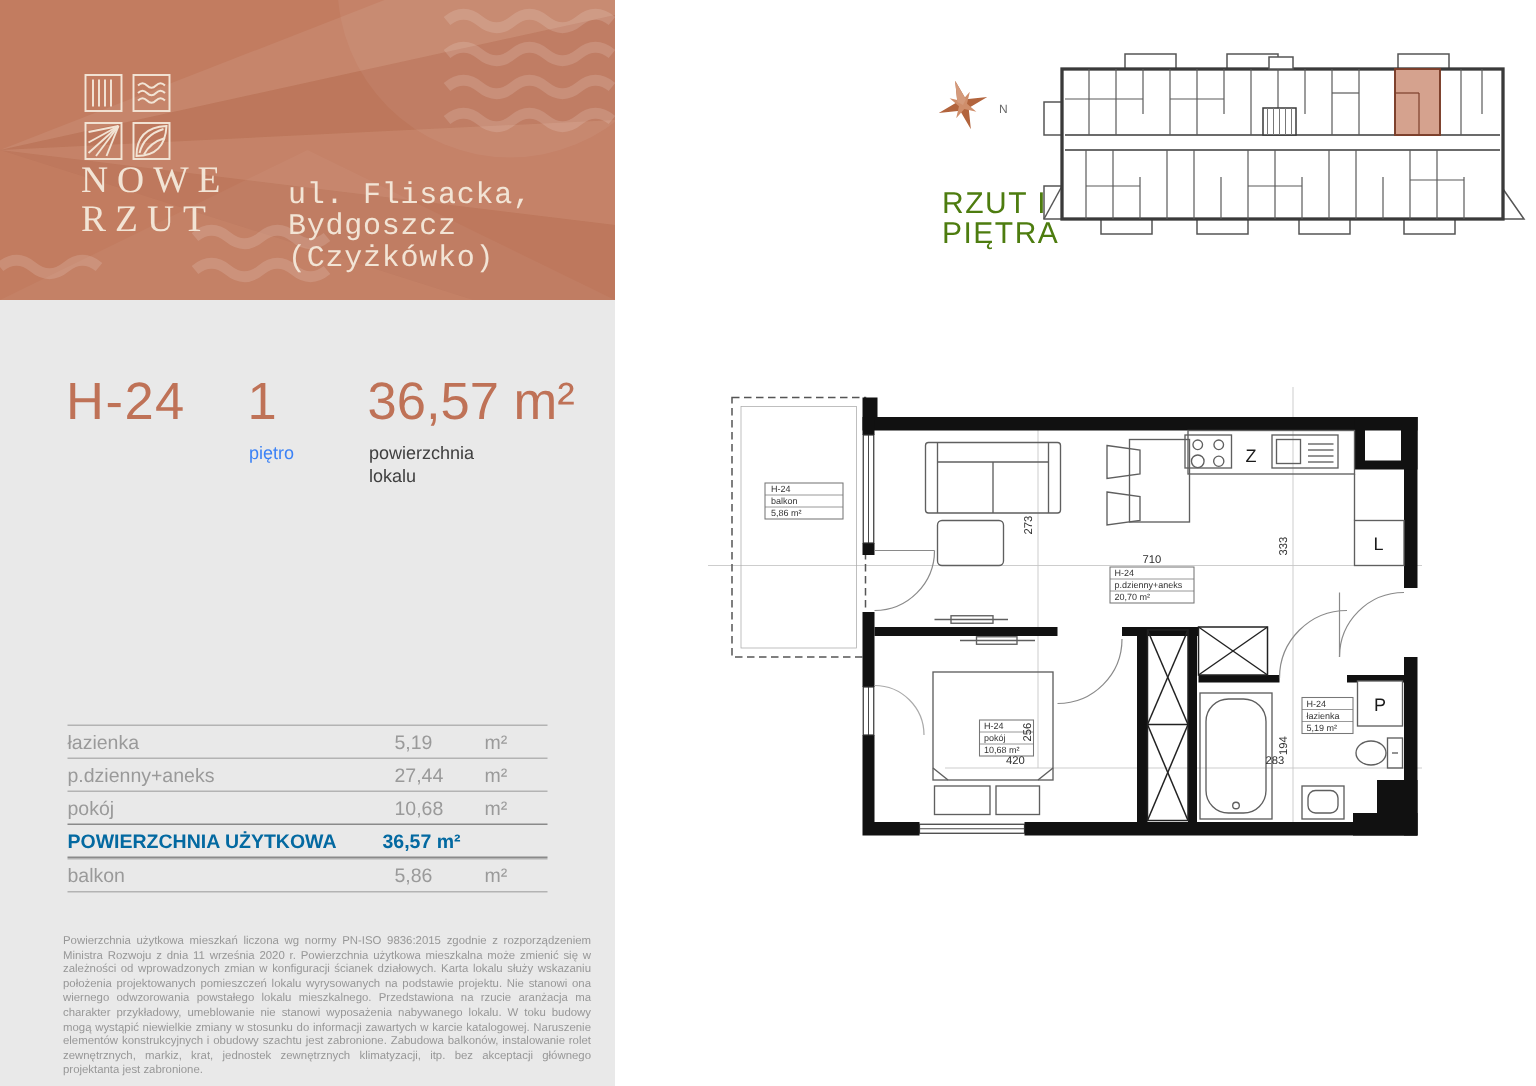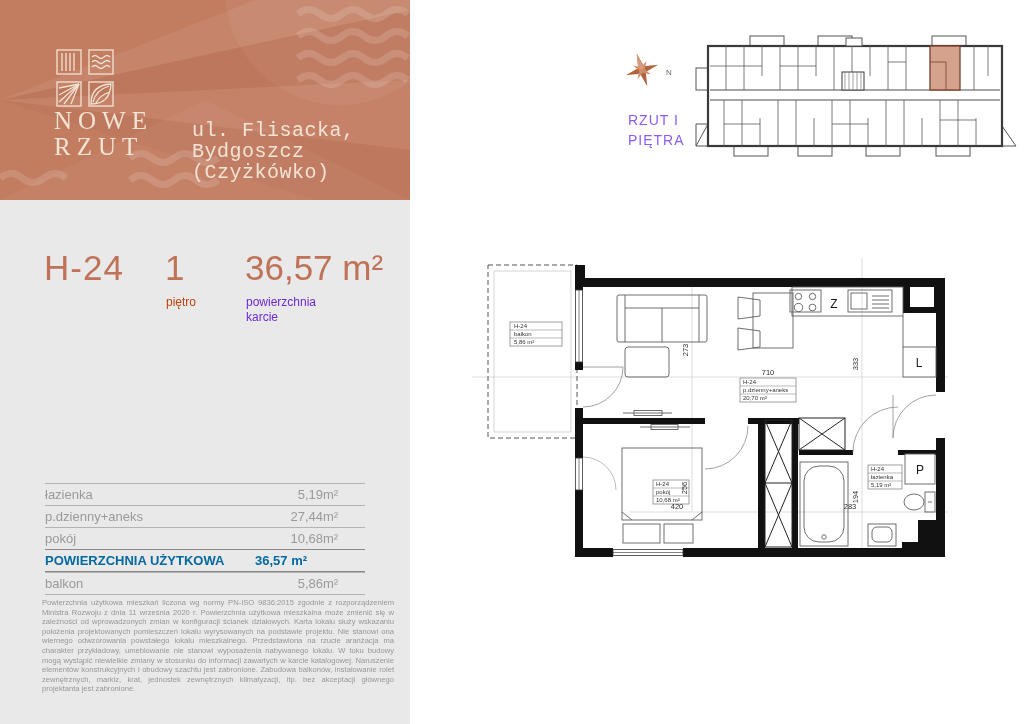--- a/index.html
+++ b/index.html
@@ -10,37 +10,37 @@
   
   .header{position:absolute;left:0;top:0;width:410px;height:200px;background:#7f1d1d;overflow:hidden;}
   .header svg{position:absolute;left:0;top:0;}
   .brand{position:absolute;left:54px;top:108px;color:#f2e4d5;
          font-family:"Liberation Serif","DejaVu Serif",serif;font-size:25px;line-height:26px;letter-spacing:6px;}
   .address{position:absolute;left:192px;top:120px;color:#f2e4d5;
            font-family:Liberation Mono, monospace;font-size:20px;line-height:21px;letter-spacing:.5px;}
   
   .unit-code{position:absolute;left:44px;top:248px;font-size:35px;color:#bf7257;letter-spacing:1px;}
   .unit-floor{position:absolute;left:165px;top:248px;font-size:35px;color:#bf7257;}
-  .unit-floor-label{position:absolute;left:166px;top:295px;font-size:12px;color:#c2410c;}
+  .unit-floor-label{position:absolute;left:166px;top:295px;font-size:12px;color:#3b82f6;}
   .unit-area{position:absolute;left:245px;top:248px;font-size:35px;color:#bf7257;}
-  .unit-area-label{position:absolute;left:246px;top:295px;font-size:12px;color:#6d28d9;line-height:15px;}
+  .unit-area-label{position:absolute;left:246px;top:295px;font-size:12px;color:#404040;line-height:15px;}
   
   .rooms{position:absolute;left:45px;top:483px;width:320px;font-size:13px;color:#9a9a9a;}
   .trow{display:flex;align-items:center;height:21px;border-top:1px solid #b3b3b3;}
   .trow .lbl{flex:1;}
-  .trow .val{width:60px;text-align:right;}
+  .trow .val{width:60px;}
   .trow .un{width:42px;text-align:left;}
   .trow-total{border-top:1px solid #8a8a8a;border-bottom:1px solid #8a8a8a;color:#0369a1;font-weight:bold;}
   .trow-total .val{width:110px;text-align:left;padding-left:8px;font-weight:bold;}
   .trow-last{border-bottom:1px solid #b3b3b3;}
   
-  .disclaimer{position:absolute;left:42px;top:598px;width:352px;font-size:7.6px;line-height:9.6px;
+  .disclaimer{position:absolute;left:42px;top:622px;width:352px;font-size:7.6px;line-height:9.6px;
               color:#979797;text-align:justify;}
   
-  .ov-caption{position:absolute;left:628px;top:110px;font-size:14px;line-height:20px;color:#8b5cf6;letter-spacing:1px;}
+  .ov-caption{position:absolute;left:628px;top:126px;font-size:20px;line-height:20px;color:#4d7c0f;letter-spacing:1px;}
   .compass{position:absolute;left:616px;top:42px;}
   .minimap{position:absolute;left:694px;top:28px;}
   .floorplan{position:absolute;left:470px;top:250px;}
   svg text{font-family:"Liberation Sans","DejaVu Sans",sans-serif;}
 </style>
 </head>
 <body>
 
 <div class="page">
 
@@ -96,21 +96,21 @@
       <div>Bydgoszcz (Czyżkówko)</div>
     </div>
   </div>
 
   <div class="unit-code">H-24</div>
   <div class="unit-floor">1</div>
   <div class="unit-floor-label">piętro</div>
   <div class="unit-area">36,57 m²</div>
   <div class="unit-area-label">
     <div>powierzchnia</div>
-    <div>karcie</div>
+    <div>lokalu</div>
   </div>
 
   <div class="rooms">
     <div class="trow">
       <span class="lbl">łazienka</span>
       <span class="val">5,19</span>
       <span class="un">m²</span>
     </div>
     <div class="trow">
       <span class="lbl">p.dzienny+aneks</span>

